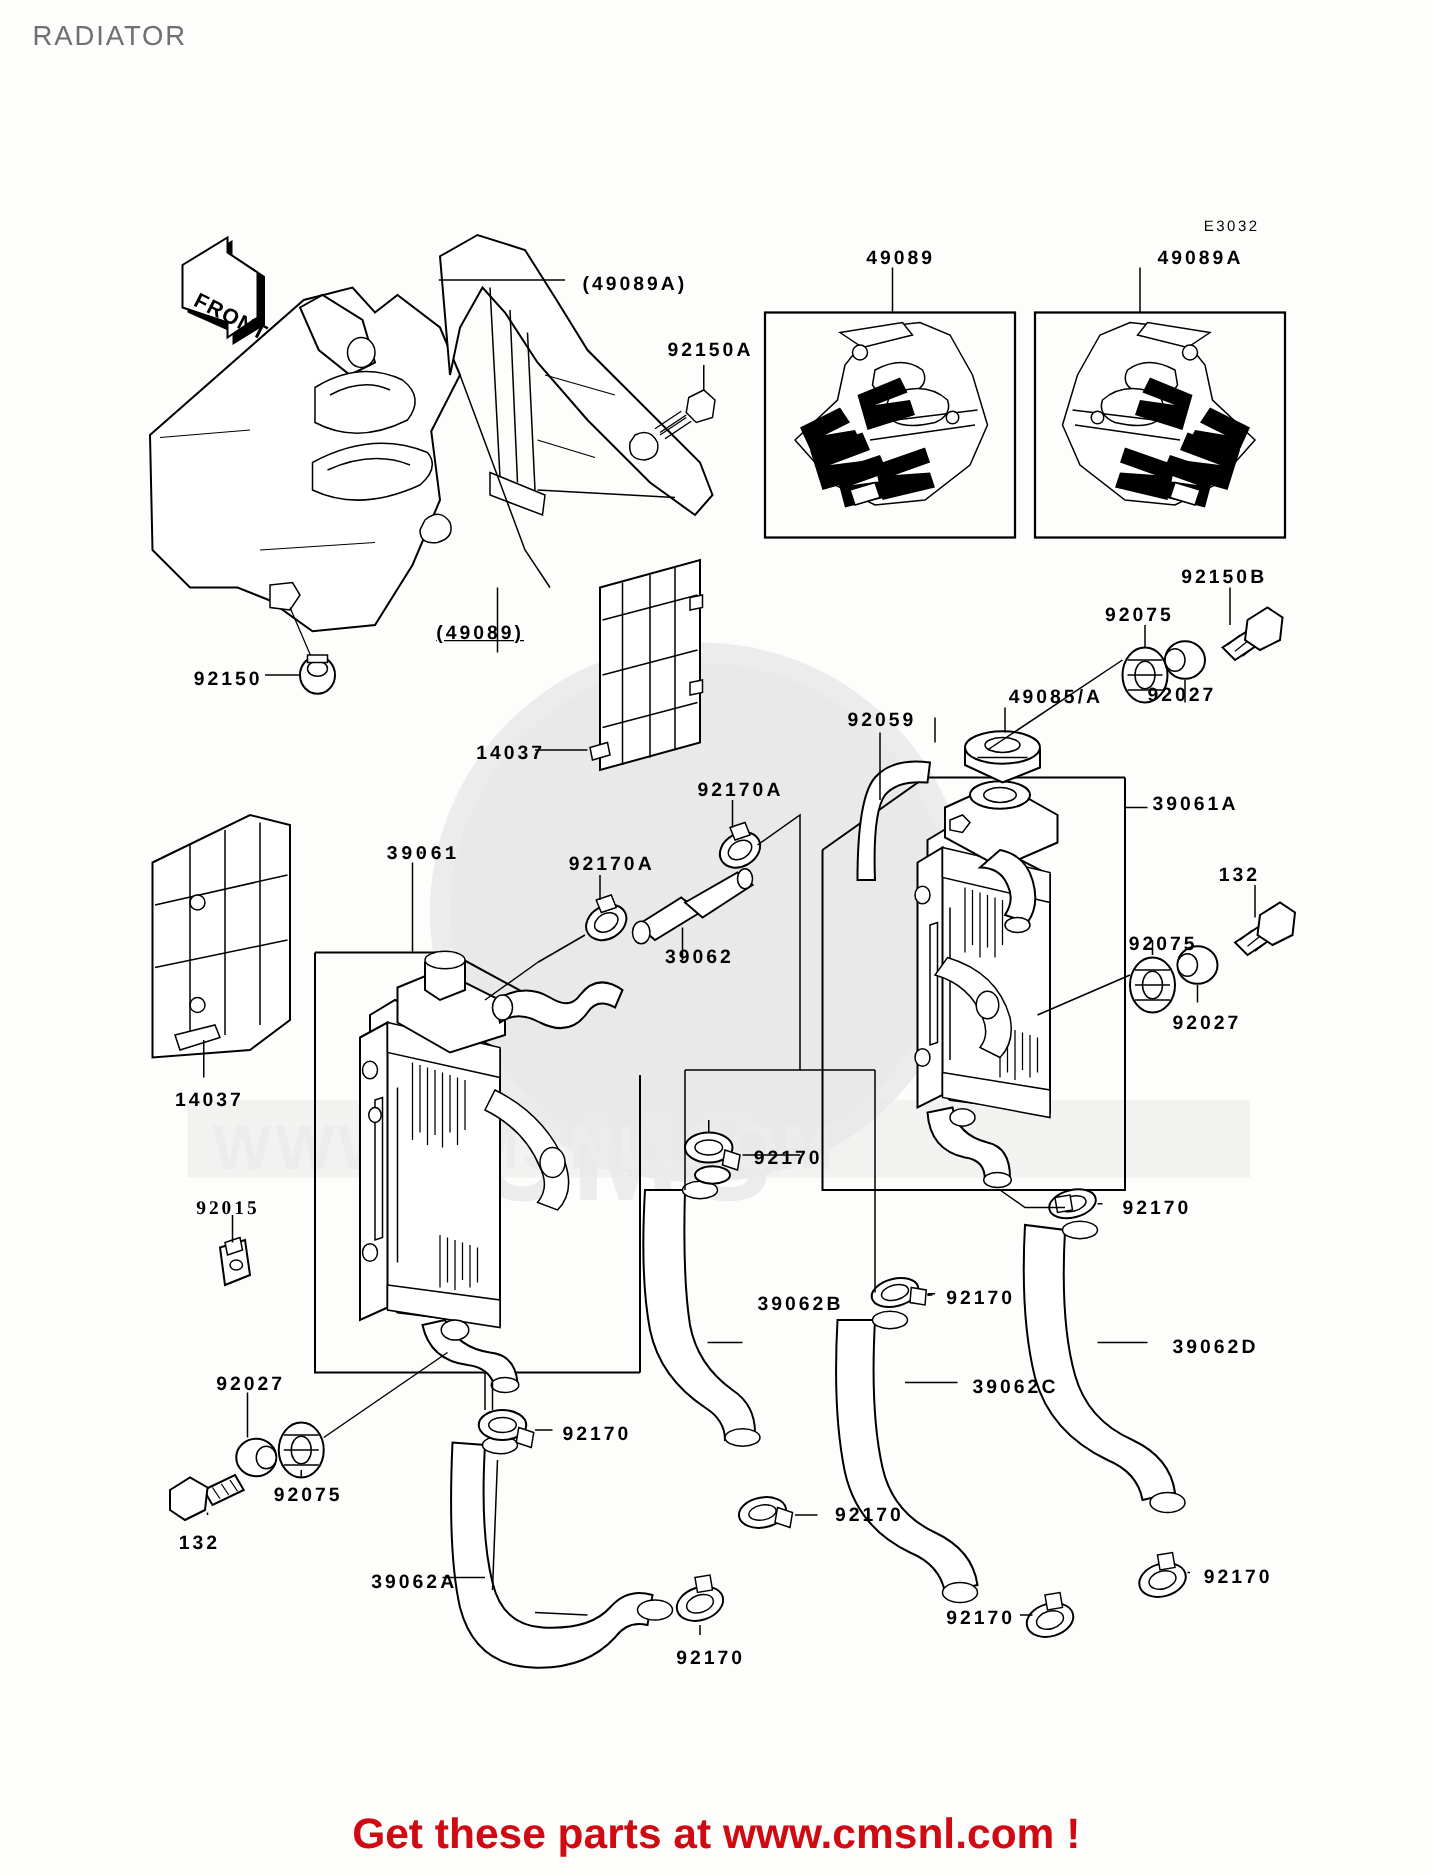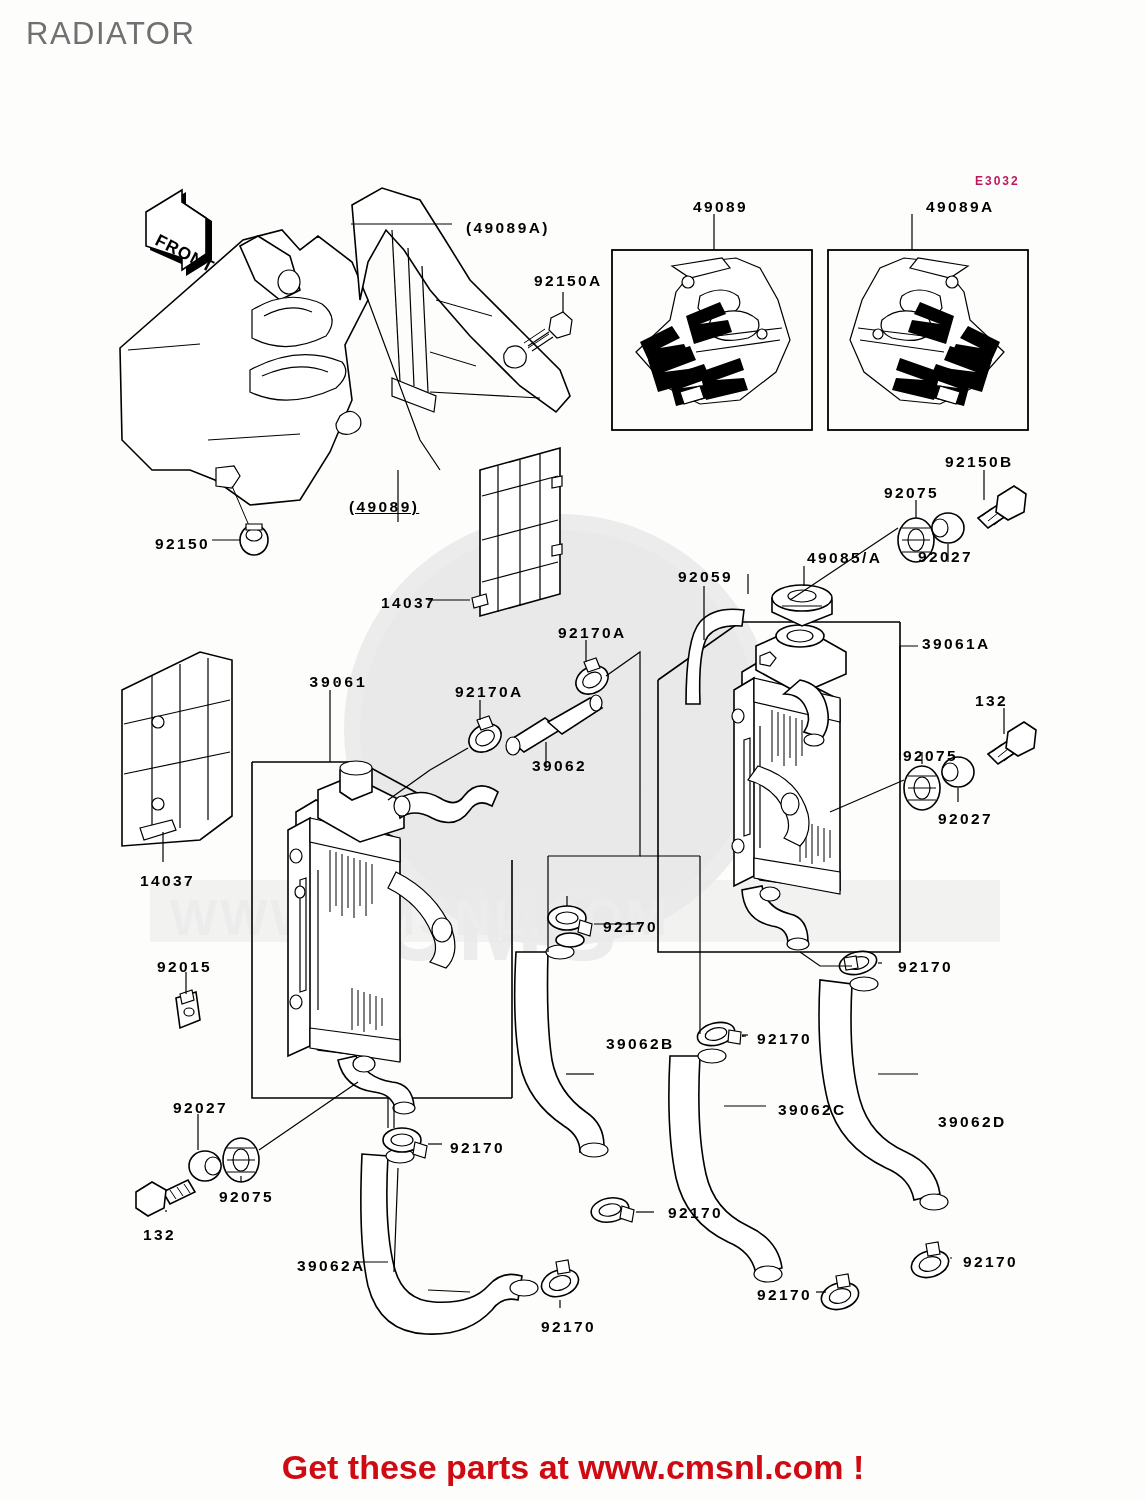--- a/index.html
+++ b/index.html
@@ -1,19 +1,19 @@
 <!DOCTYPE html>
 <html><head>
 <meta charset="utf-8">
 <style>
   html,body{margin:0;padding:0;background:#fdfdfb;}
   body{width:1146px;height:1500px;position:relative;overflow:hidden;
        font-family:"Liberation Sans",sans-serif;}
-  #page-title{position:absolute;left:26px;top:16px;font-size:31px;letter-spacing:1.5px;color:#6f7072;}
-  #diagram-code{position:absolute;left:963px;top:174px;font-size:12px;font-weight:bold;color:#be185d;letter-spacing:2px;margin-left:12px;}
+  #page-title{position:absolute;left:26px;top:16px;font-size:22px;letter-spacing:1.5px;color:#6f7072;}
+  #diagram-code{position:absolute;left:963px;top:174px;font-size:12px;font-weight:normal;color:#000000;letter-spacing:2px;}
   #footer{position:absolute;left:0;top:1448px;width:1146px;text-align:center;
           font-size:34px;font-weight:bold;color:#cf0a12;font-family:"Liberation Sans",sans-serif;}
   .lbl{position:absolute;font-size:15.5px;font-weight:bold;color:#000;letter-spacing:2.4px;white-space:nowrap;}
   svg.canvas{position:absolute;left:0;top:0;width:1146px;height:1500px;}
   .wm{fill:#e9e9e9;}
   .wmtext{fill:#ececec;font-family:"Liberation Sans",sans-serif;font-weight:bold;}
   .ln{stroke:#000;fill:none;stroke-width:1.6;}
   .ln2{stroke:#000;fill:none;stroke-width:1.2;}
   .thin{stroke:#000;fill:none;stroke-width:1;}
   .wf{fill:#fff;stroke:#000;stroke-width:1.6;}
@@ -462,26 +462,26 @@
     <div class="lbl" style="left: 678px; top: 568px;">92059</div>
     <div class="lbl" style="left: 922px; top: 616px; margin-top: 19px;">39061A</div>
     <div class="lbl" style="left: 558px; top: 624px;">92170A</div>
     <div class="lbl" style="left: 455px; top: 683px;">92170A</div>
     <div class="lbl" style="left: 532px; top: 757px;">39062</div>
     <div class="lbl" style="left: 309px; top: 674px; font-family: Liberation Mono, monospace;">39061</div>
     <div class="lbl" style="left: 140px; top: 872px;">14037</div>
     <div class="lbl" style="left: 975px; top: 692px;">132</div>
     <div class="lbl" style="left: 903px; top: 747px;">92075</div>
     <div class="lbl" style="left: 938px; top: 810px;">92027</div>
-    <div class="lbl" style="left: 157px; top: 958px;">92015</div>
+    <div class="lbl" style="left: 157px; top: 958px; font-family: Liberation Serif, serif;">92015</div>
     <div class="lbl" style="left: 603px; top: 918px;">92170</div>
     <div class="lbl" style="left: 898px; top: 958px;">92170</div>
     <div class="lbl" style="left: 757px; top: 1030px;">92170</div>
     <div class="lbl" style="left: 606px; top: 1035px;">39062B</div>
-    <div class="lbl" style="left: 938px; top: 1069px; margin-top: 44px;">39062D</div>
+    <div class="lbl" style="left: 938px; top: 1069px;">39062D</div>
     <div class="lbl" style="left: 778px; top: 1101px;">39062C</div>
     <div class="lbl" style="left: 173px; top: 1099px;">92027</div>
     <div class="lbl" style="left: 450px; top: 1139px;">92170</div>
     <div class="lbl" style="left: 219px; top: 1188px;">92075</div>
     <div class="lbl" style="left: 668px; top: 1204px;">92170</div>
     <div class="lbl" style="left: 143px; top: 1226px;">132</div>
     <div class="lbl" style="left: 297px; top: 1257px;">39062A</div>
     <div class="lbl" style="left: 963px; top: 1253px;">92170</div>
     <div class="lbl" style="left: 757px; top: 1286px;">92170</div>
     <div class="lbl" style="left: 541px; top: 1318px;">92170</div>

